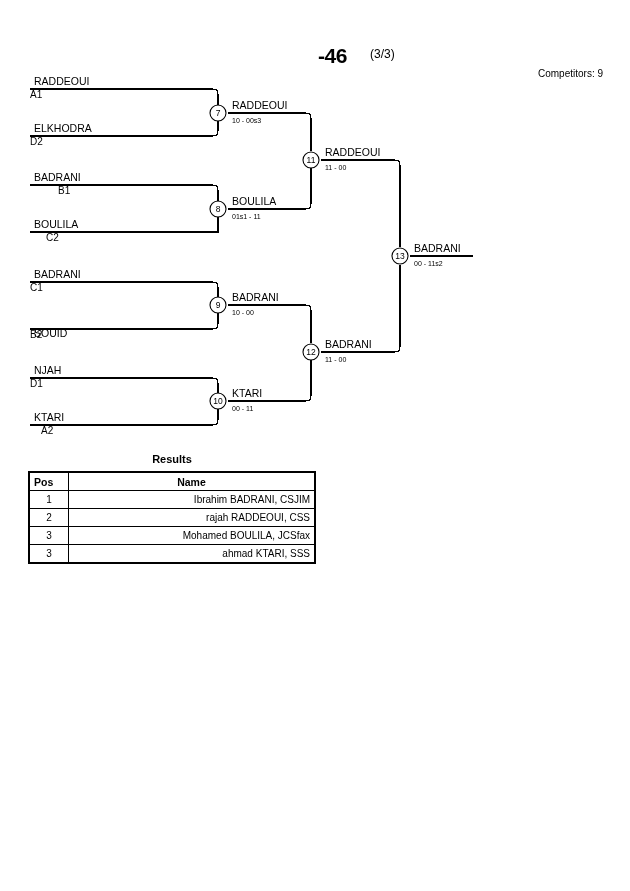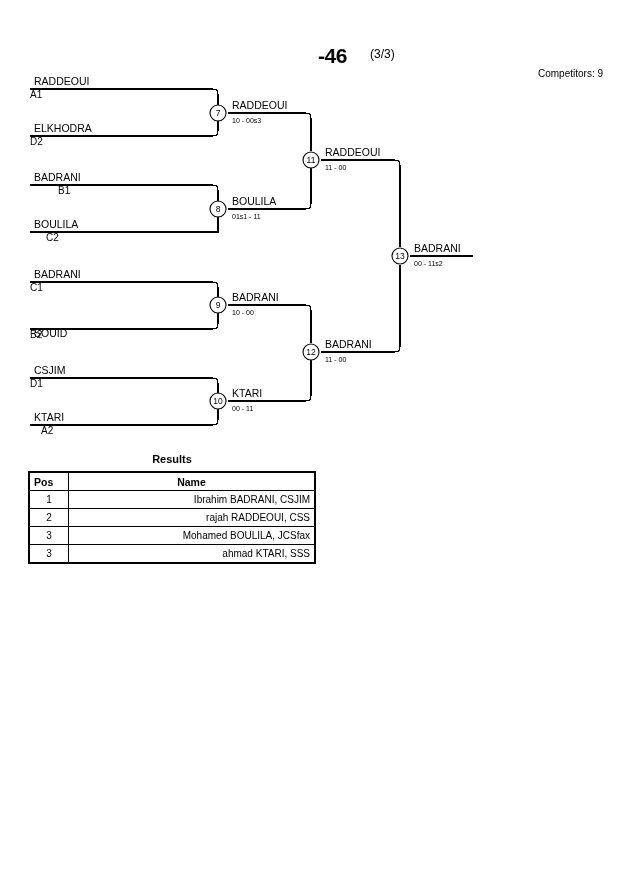--- a/index.html
+++ b/index.html
@@ -191,21 +191,21 @@
 
     <div class="entry-name" style="left:34px; top:219px;">BOULILA</div>
     <div class="entry-seed" style="left:46px; top:233px;">C2</div>
 
     <div class="entry-name" style="left:34px; top:269px;">BADRANI</div>
     <div class="entry-seed" style="left:30px; top:283px;">C1</div>
 
     <div class="entry-name" style="left:34px; top:328px;">SOUID</div>
     <div class="entry-seed" style="left:30px; top:330px;">B2</div>
 
-    <div class="entry-name" style="left:34px; top:365px;">CSJIM</div>
+    <div class="entry-name" style="left:34px; top:365px;">NJAH</div>
     <div class="entry-seed" style="left:30px; top:379px;">D1</div>
 
     <div class="entry-name" style="left:34px; top:412px;">KTARI</div>
     <div class="entry-seed" style="left:30px; top:426px;margin-left:11px;">A2</div>
 
     <div class="match-num" style="left:210px; top:105px;">7</div>
     <div class="match-name" style="left:232px; top:100px;">RADDEOUI</div>
     <div class="match-score" style="left:232px; top:117px;">10 - 00s3</div>
 
     <div class="match-num" style="left:210px; top:201px;">8</div>

